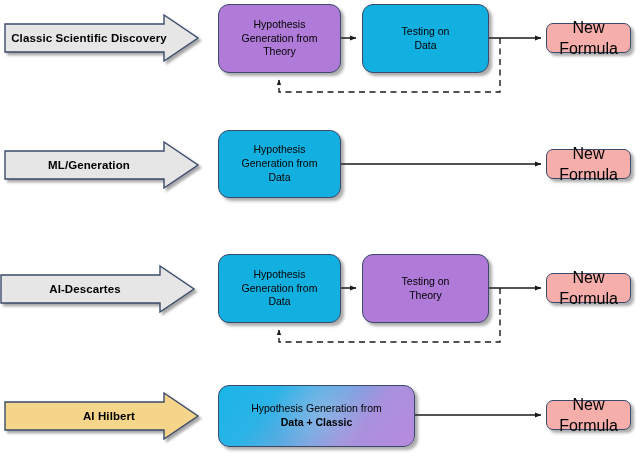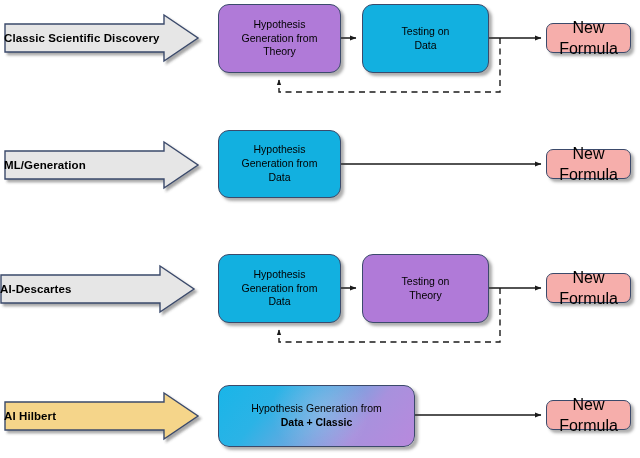--- a/index.html
+++ b/index.html
@@ -14,20 +14,21 @@
     background: #ffffff;
     font-family: "Liberation Sans", sans-serif;
     overflow: hidden;
   }
 
   
   .banner {
     position: absolute;
     display: flex;
     align-items: center;
+    justify-content: center;
   }
   .banner svg {
     position: absolute;
     left: 0;
     top: 0;
     overflow: visible;
   }
   .banner-label {
     position: relative;
     z-index: 2;
@@ -183,21 +184,21 @@
     <span class="node-label">
       <span>Testing on</span><br>
       <span>Theory</span>
     </span>
   </div>
 
   <div class="node node-pink" style="left:546px; top:273px; width:85px; height:30px;">
     <span class="node-label">New Formula</span>
   </div>
 
-  <div class="banner" style="left:4px; top:392px; width:196px; height:48px;">
+  <div class="banner" style="left:4px; top:392px; width:196px; height:48px;padding-left:20px;">
     <svg width="196" height="48" viewBox="0 0 196 48" aria-hidden="true">
       <path d="M1,10 L160,10 L160,1 L194,24 L160,47 L160,38 L1,38 Z" fill="#f5d58a" stroke="#3b4a6b" stroke-width="1.4" filter="url(#dropsh)"></path>
     </svg>
     <span class="banner-label">AI Hilbert</span>
   </div>
 
   <div class="node node-grad" style="left:218px; top:385px; width:197px; height:62px;">
     <span class="node-label">
       <span>Hypothesis Generation from</span><br>
       <b>Data + Classic</b>

